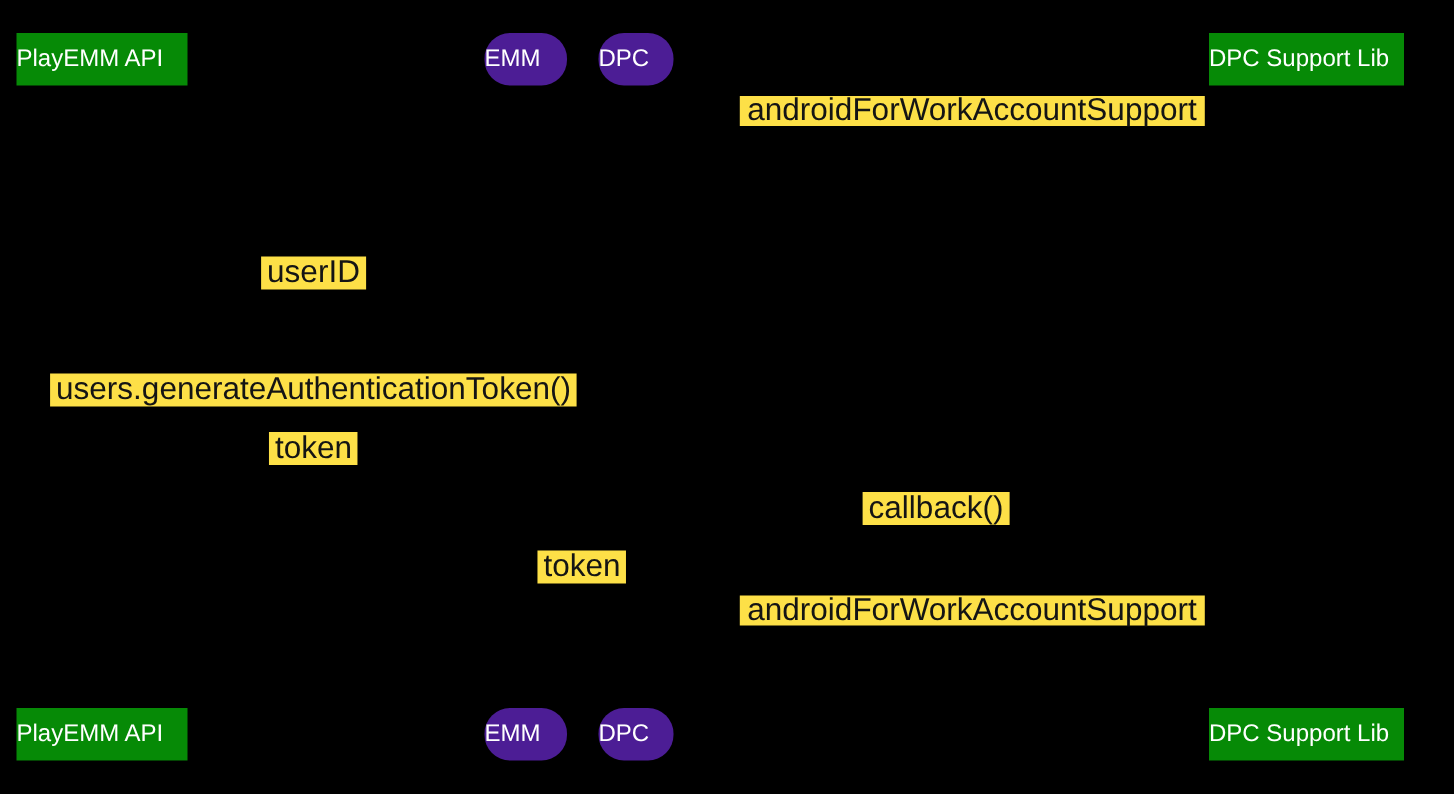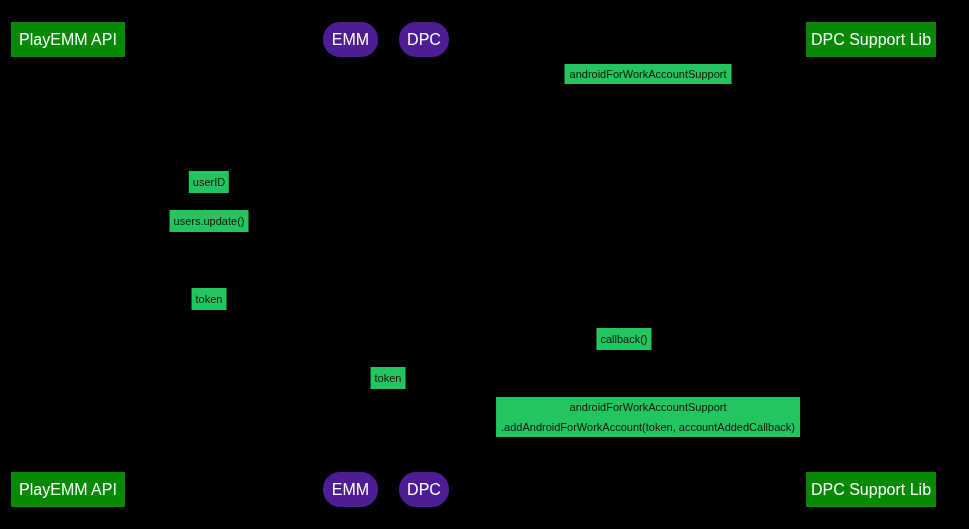--- a/index.html
+++ b/index.html
@@ -12,37 +12,36 @@
     width: 969px;
     height: 529px;
     background: #000000;
     overflow: hidden;
     font-family: "Liberation Sans", "DejaVu Sans", sans-serif;
   }
   .participant {
     position: absolute;
     height: 35px;
     line-height: 35px;
-    text-align: center;
     color: #ffffff;
     font-size: 16px;
     white-space: nowrap;
   }
   .p-green { background: #068a06; }
   .p-blue  { background: #4c1d95; border-radius: 17px; }
   .msg {
     position: absolute;
     transform: translateX(-50%);
-    background: #22c55e;
+    background: #fde047;
     color: #141414;
-    font-size: 11px;
+    font-size: 21px;
     line-height: 22px;
     padding: 0 4px;
     white-space: nowrap;
-    text-align: center;
+    text-align: left;
   }
   .msg.two-line {
     line-height: 20px;
     padding: 0 5px;
   }
 </style>
 </head>
 <body>
 
 <div class="canvas">
@@ -52,32 +51,31 @@
   <div class="participant p-blue" style="left:399px; top:22px; width:50px">DPC</div>
   <div class="participant p-green" style="left:806px; top:22px; width:130px">DPC Support Lib</div>
 
   <div class="msg two-line" style="left:648px; top:64px">
     <div>androidForWorkAccountSupport</div>
   </div>
 
 
   <div class="msg" style="left:209px; top:171px">userID</div>
 
-  <div class="msg" style="left:209px; top:210px">users.update()</div>
 
+  <div class="msg" style="left:209px; top:249px">users.generateAuthenticationToken()</div>
 
   <div class="msg" style="left:209px; top:288px">token</div>
 
   <div class="msg" style="left:624px; top:328px">callback()</div>
 
   <div class="msg" style="left:388px; top:367px">token</div>
 
   <div class="msg two-line" style="left:648px; top:397px">
     <div>androidForWorkAccountSupport</div>
-    <div>.addAndroidForWorkAccount(token, accountAddedCallback)</div>
   </div>
 
   <div class="participant p-green" style="left:11px;  top:472px; width:114px">PlayEMM API</div>
   <div class="participant p-blue" style="left:323px; top:472px; width:55px">EMM</div>
   <div class="participant p-blue" style="left:399px; top:472px; width:50px">DPC</div>
   <div class="participant p-green" style="left:806px; top:472px; width:130px">DPC Support Lib</div>
 
 </div>
 
 </body></html>

